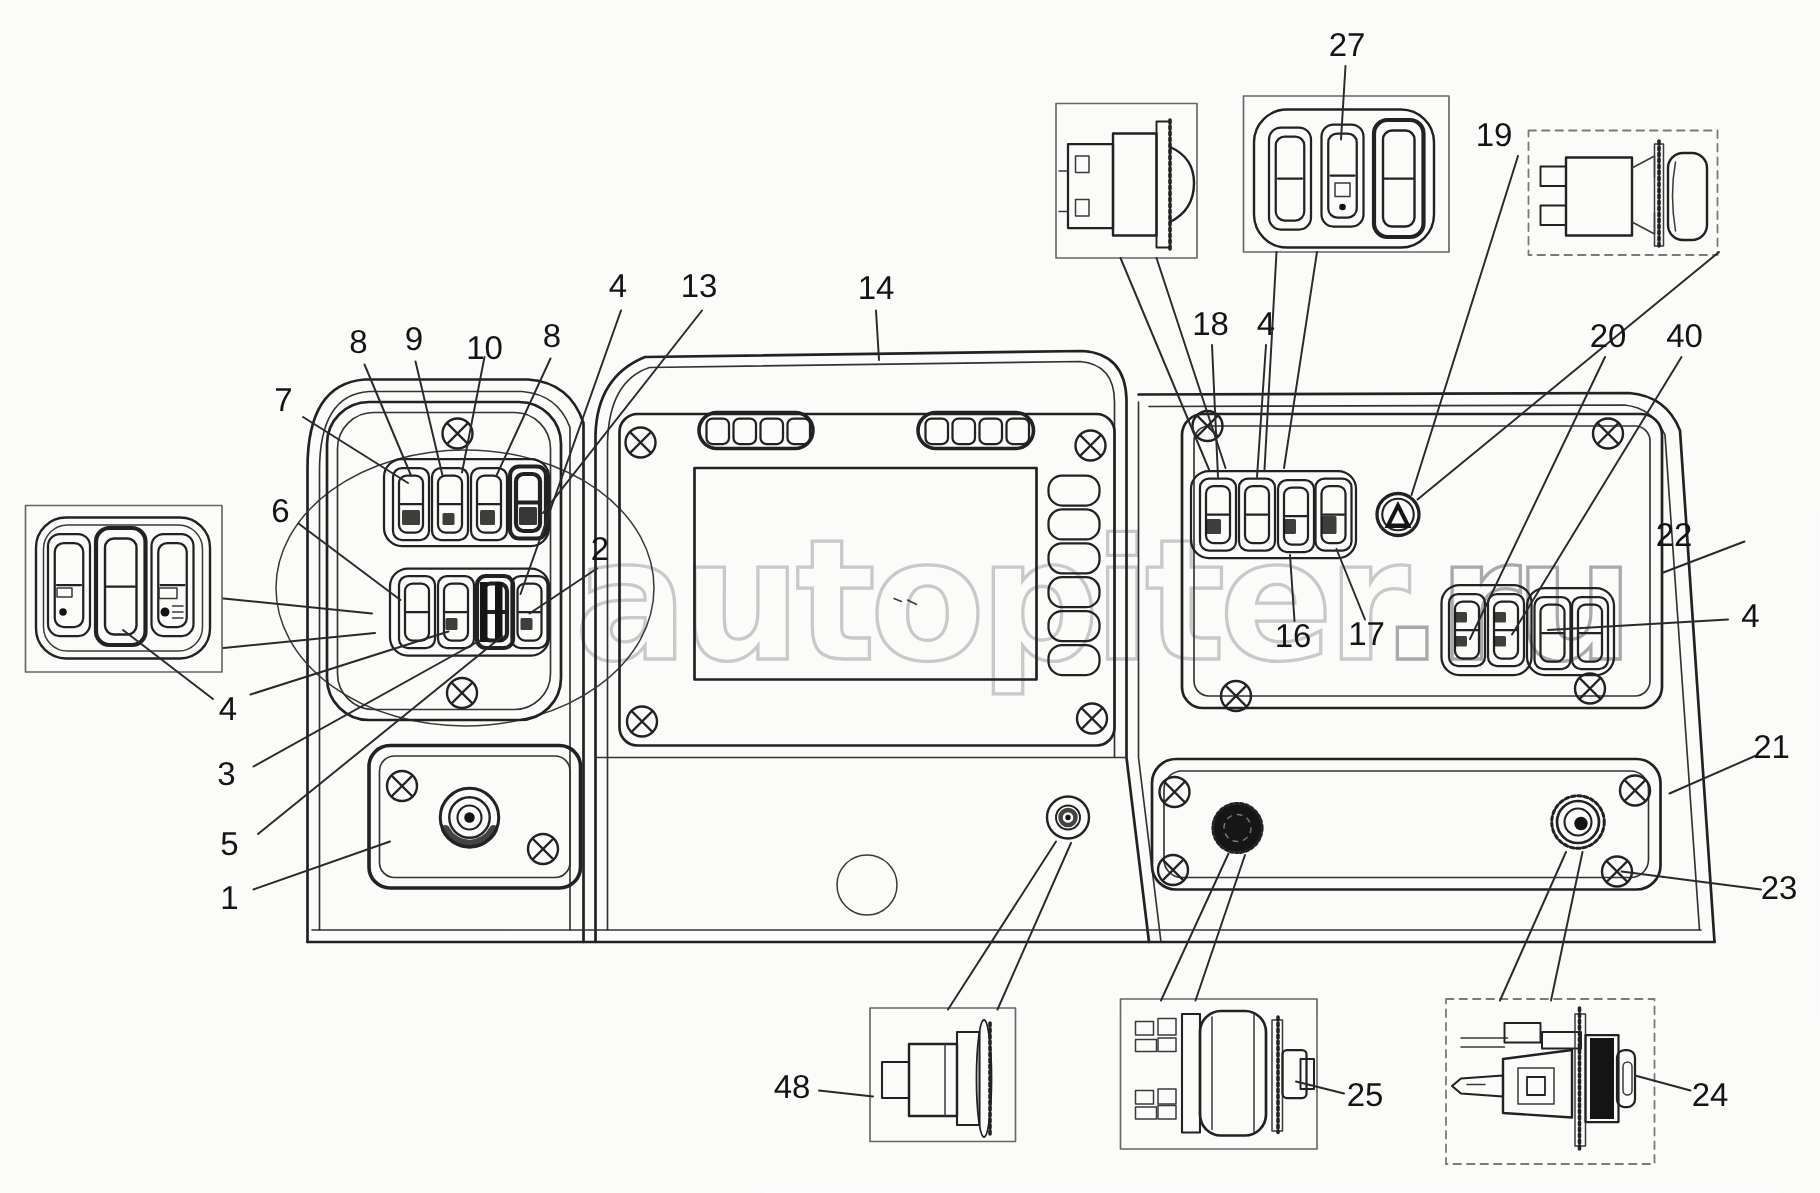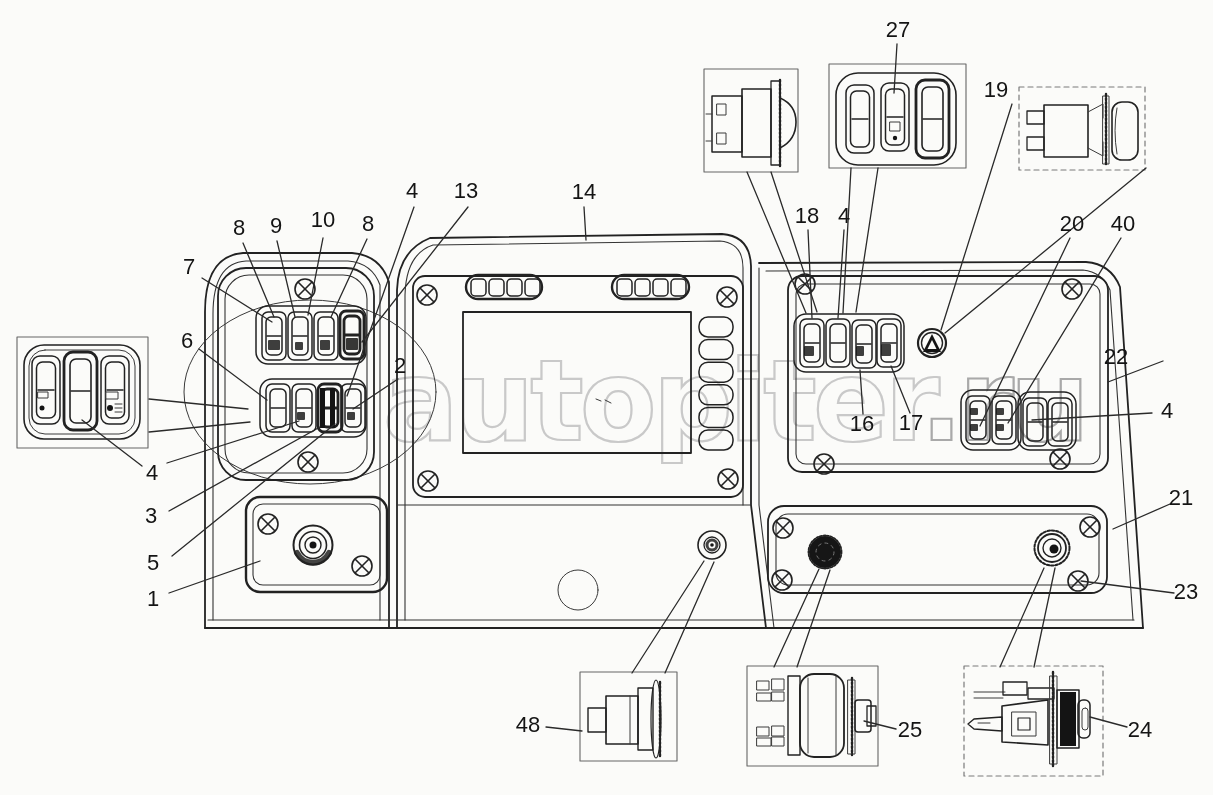--- a/index.html
+++ b/index.html
@@ -353,21 +353,21 @@
   <div class="callout" style="left:996px;top:90px">19</div>
   <div class="callout" style="left:412px;top:191px">4</div>
   <div class="callout" style="left:466px;top:191px">13</div>
   <div class="callout" style="left:584px;top:192px">14</div>
   <div class="callout" style="left:807px;top:216px">18</div>
   <div class="callout" style="left:844px;top:216px">4</div>
   <div class="callout" style="left:1072px;top:224px">20</div>
   <div class="callout" style="left:1123px;top:224px">40</div>
   <div class="callout" style="left:239px;top:228px">8</div>
   <div class="callout" style="left:276px;top:226px">9</div>
-  <div class="callout" style="left:323px;top:220px">10</div>
+  <div class="callout" style="left:323px;top:232px">10</div>
   <div class="callout" style="left:368px;top:224px">8</div>
   <div class="callout" style="left:189px;top:267px">7</div>
   <div class="callout" style="left:187px;top:341px">6</div>
   <div class="callout" style="left:400px;top:366px">2</div>
   <div class="callout" style="left:1116px;top:357px">22</div>
   <div class="callout" style="left:1167px;top:411px">4</div>
   <div class="callout" style="left:862px;top:424px">16</div>
   <div class="callout" style="left:911px;top:423px">17</div>
   <div class="callout" style="left:152px;top:473px">4</div>
   <div class="callout" style="left:1181px;top:498px">21</div>

